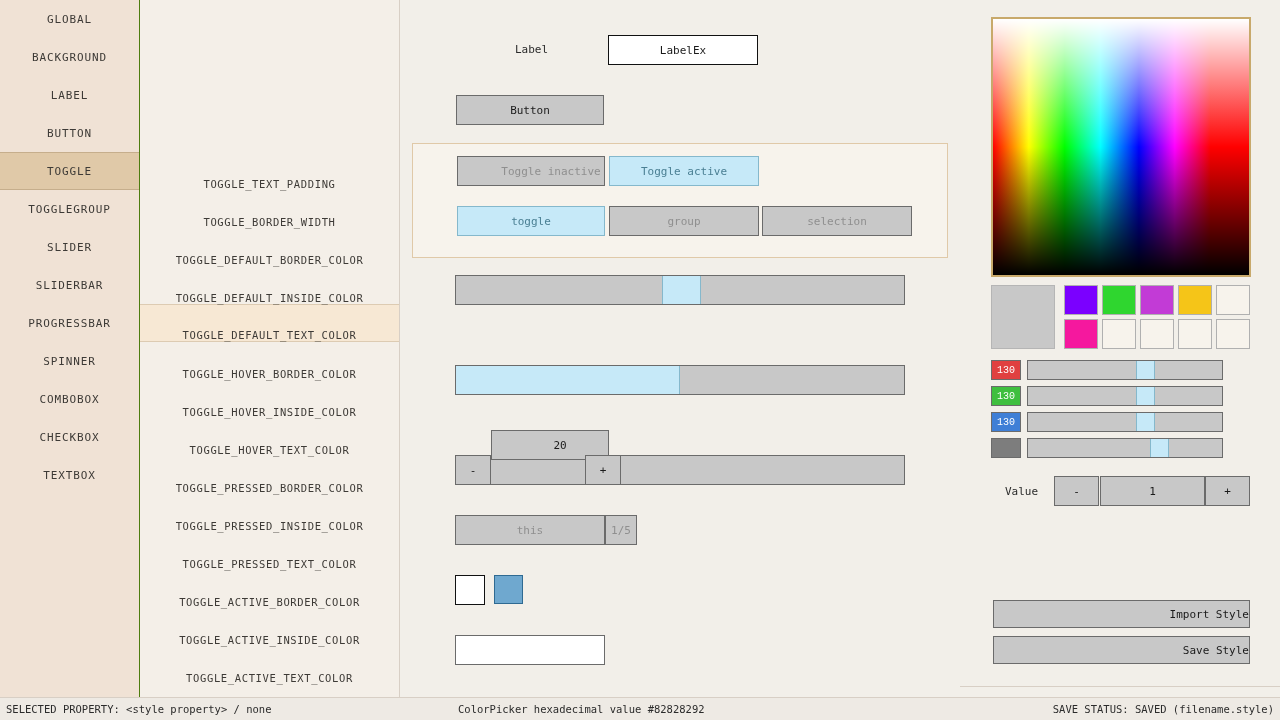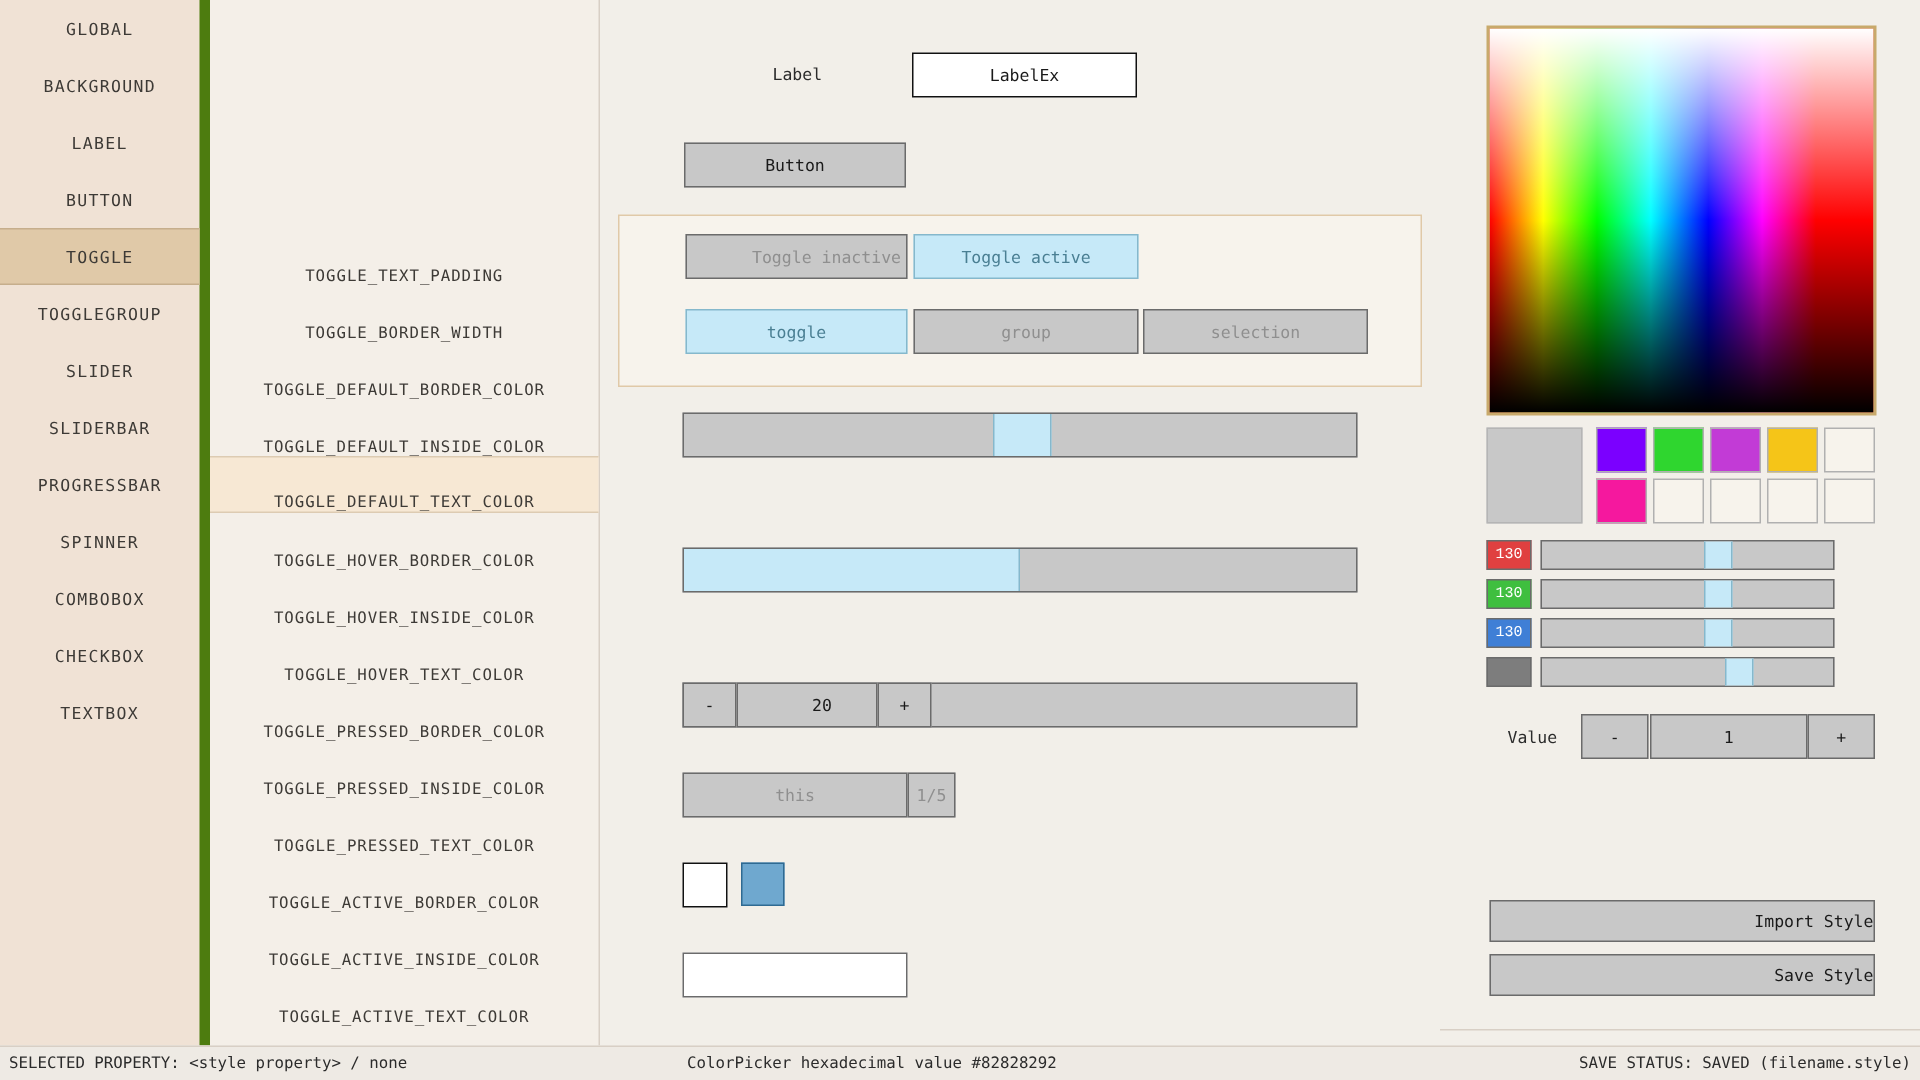--- a/index.html
+++ b/index.html
@@ -15,21 +15,21 @@
     width: 1280px; height: 720px;
     background: #f2efe9;
   }
 
   
   .cat-col {
     position: absolute;
     left: 0; top: 0;
     width: 140px; height: 697px;
     background: #f0e2d5;
-    border-right: 7px solid #4d7c0f;
+    border-right: 1px solid #4d7c0f;
   }
   .cat-item {
     height: 38px;
     display: flex;
     align-items: center;
     justify-content: center;
     font-size: 11px;
     letter-spacing: 0.08em;
     color: #3d3a36;
     cursor: pointer;
@@ -373,21 +373,21 @@
 
     <div class="slider-track row" style="left:55px; top:335px; width:450px; height:30px;">
       <div class="sliderbar-fill" style="width:224px;"></div>
     </div>
 
     <div class="slider-track row" style="left:55px; top:395px; width:450px; height:30px;"></div>
 
     <div class="btn row" style="left:55px; top:455px; width:36px; height:30px;">
       <span>-</span>
     </div>
-    <div class="btn row" style="left:91px; top:455px; width:94px; height:30px;padding-left:20px;">
+    <div class="btn row" style="left:91px; top:430px; width:118px; height:30px;padding-left:20px;">
       <span>20</span>
     </div>
     <div class="btn row" style="left:185px; top:455px; width:36px; height:30px;">
       <span>+</span>
     </div>
 
     <div class="btn disabled row" style="left:55px; top:515px; width:150px; height:30px;">
       <span>this</span>
     </div>
     <div class="btn disabled row" style="left:205px; top:515px; width:32px; height:30px;">

